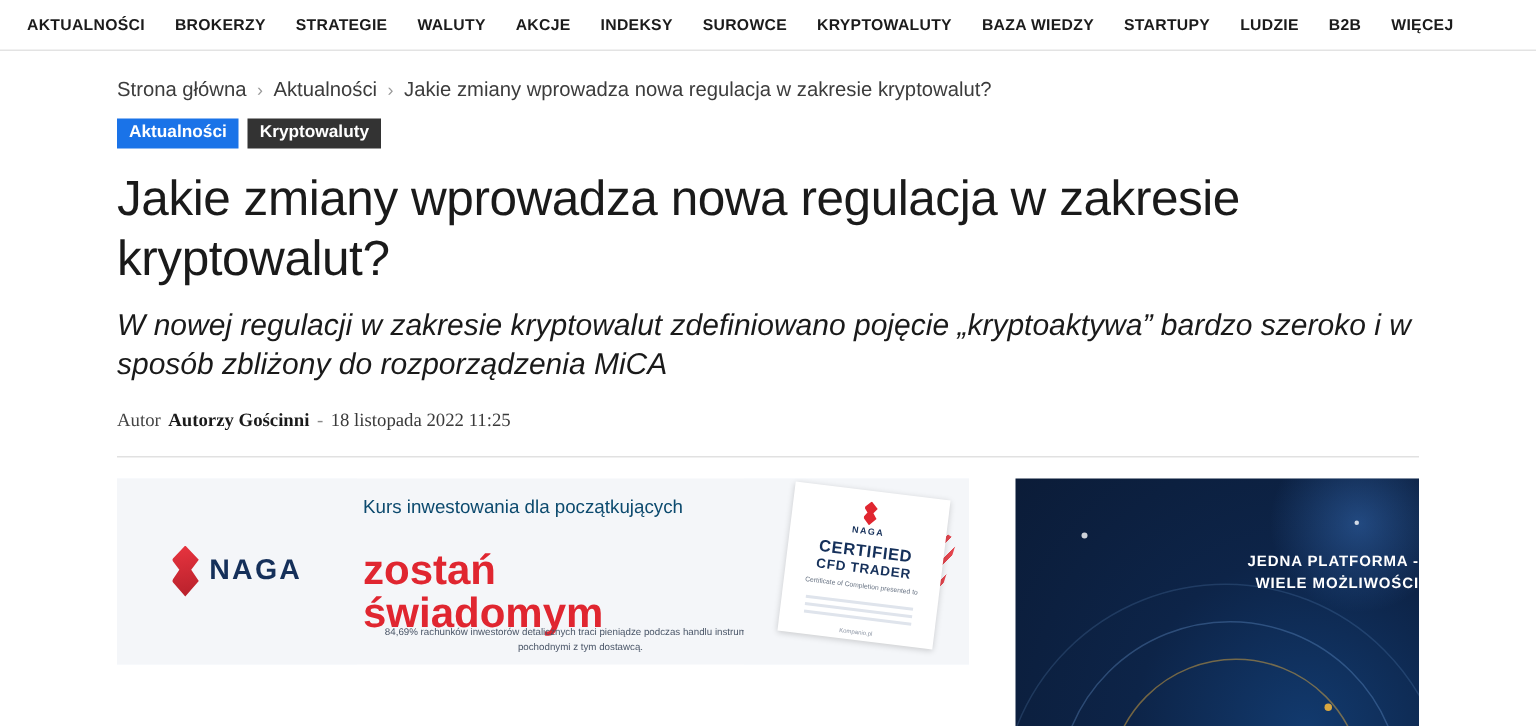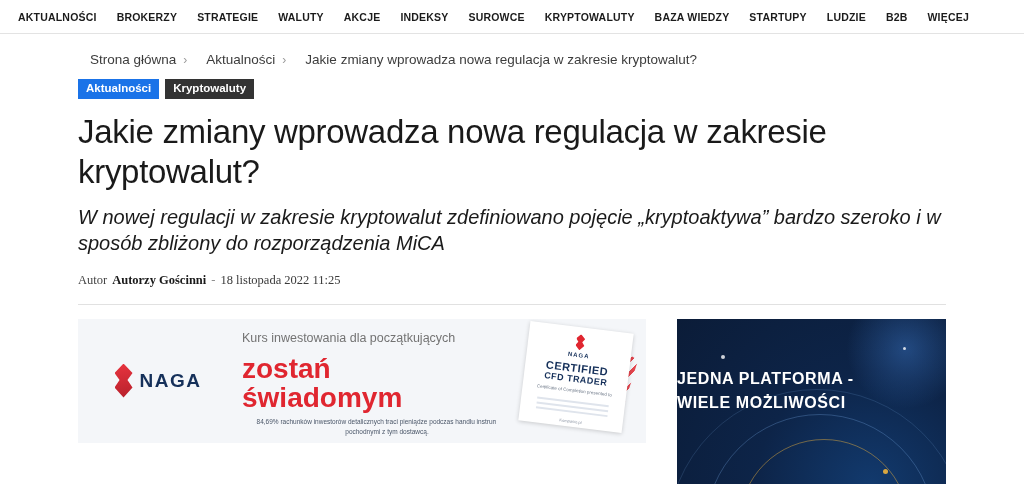--- a/index.html
+++ b/index.html
@@ -50,21 +50,21 @@
   .breadcrumb {
     font-size: 13.5px;
     color: #3c3c3c;
     display: flex;
     align-items: center;
     gap: 7px;
     margin-bottom: 12px;
     flex-wrap: nowrap;
     white-space: nowrap;
   }
-  .breadcrumb .crumb { cursor: pointer; margin-left: 12px; }
+  .breadcrumb .crumb { cursor: pointer; }
   .breadcrumb .crumb.current { cursor: default; }
   .breadcrumb .sep { color: #9a9a9a; font-size: 12px; }
 
   
   .badges {
     display: flex;
     gap: 6px;
     margin-bottom: 13px;
   }
   .badge {
@@ -156,22 +156,22 @@
     letter-spacing: 1.5px;
     color: #15305a;
   }
   .naga-mid {
     flex: 1;
     padding: 12px 6px 10px 4px;
     position: relative;
   }
   .naga-kicker {
     font-size: 12.5px;
-    color: #737373;
-    margin-bottom: 9px;
+    color: #0c4a6e;
+    margin-bottom: 20px;
   }
   .naga-head1 {
     font-size: 28px;
     font-weight: bold;
     color: #e02630;
     line-height: 1.05;
   }
   .naga-head2 {
     font-size: 22px;
     font-weight: bold;
@@ -241,22 +241,22 @@
     position: relative;
     overflow: hidden;
     color: #ffffff;
     cursor: pointer;
   }
   .banner-right .br-text {
     position: absolute;
     top: 48px;
     left: 0;
     right: 0;
-    text-align: left;
-    font-size: 16px;
+    text-align: right;
+    font-size: 10px;
     font-weight: bold;
     letter-spacing: 0.6px;
     line-height: 1.5;
   }
   .br-arc {
     position: absolute;
     border: 1px solid rgba(120,170,230,0.30);
     border-radius: 50%;
   }
   .br-arc.a1 { width: 230px; height: 230px; left: 28px; top: 95px; }

